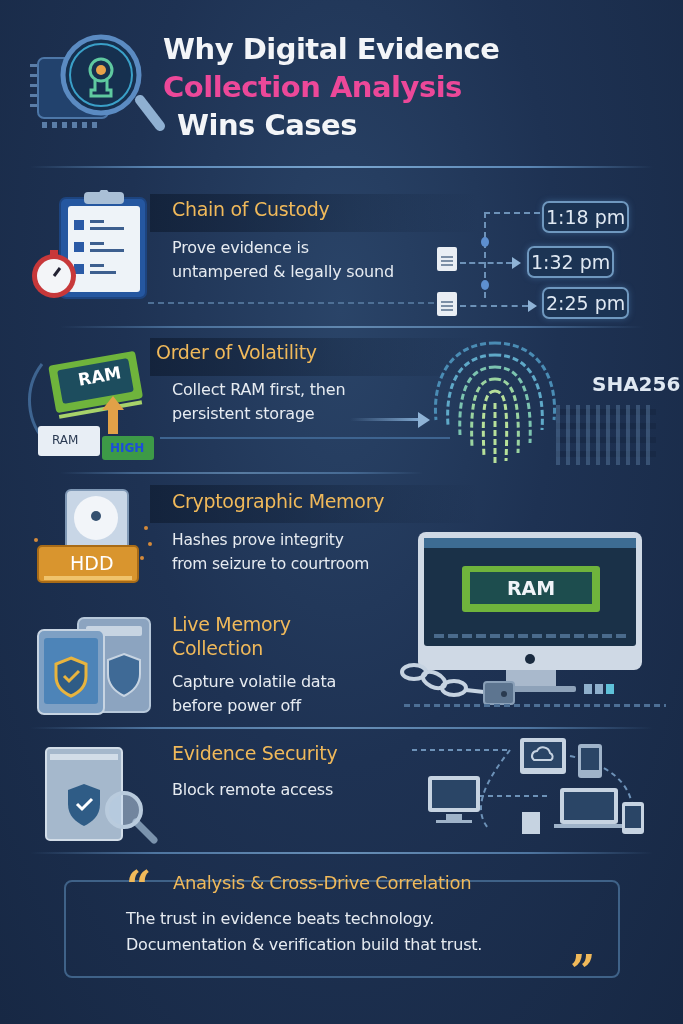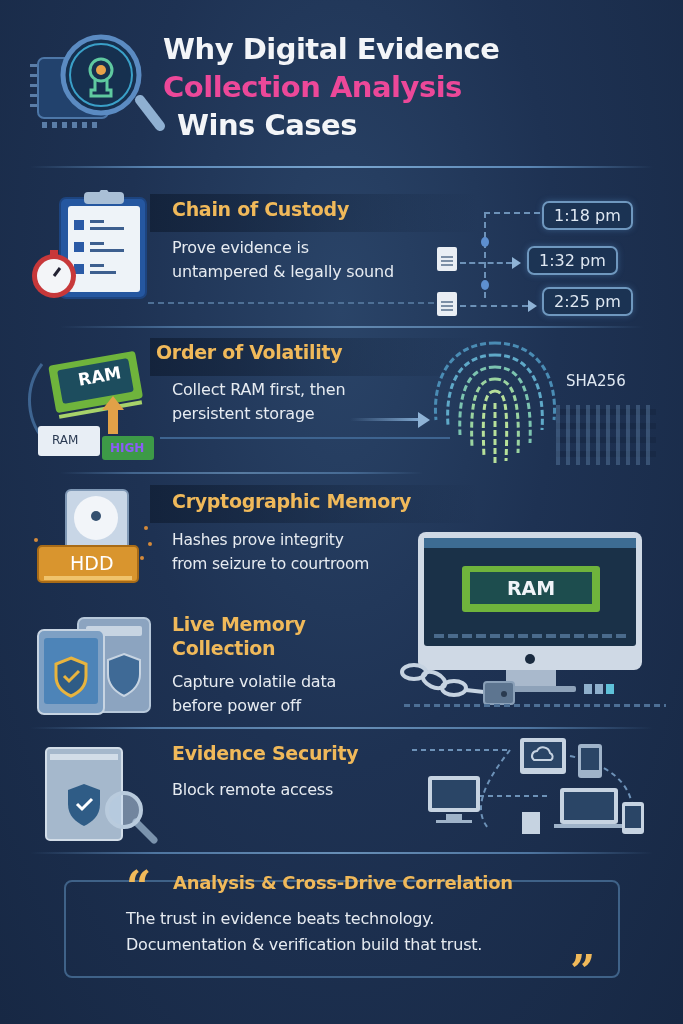--- a/index.html
+++ b/index.html
@@ -5,23 +5,23 @@
 *{box-sizing:border-box;margin:0;padding:0}
 html,body{width:683px;height:1024px;overflow:hidden}
 body{background:radial-gradient(ellipse at 50% 30%,#2a4468 0%,#1e3253 45%,#172844 100%);font-family:"DejaVu Sans",sans-serif;color:#e8edf3;position:relative}
 .abs{position:absolute}
 .title{position:absolute;left:163px;top:30px;font-weight:bold;font-size:29px;line-height:38px;letter-spacing:-0.5px}
 .title .l1{color:#f3f5f8}
 .title .l2{color:#ec4899}
 .title .l3{color:#f3f5f8;padding-left:14px}
 .sep{position:absolute;left:30px;right:30px;height:2px;background:linear-gradient(90deg,transparent,#5b87b5 20%,#7aa6cf 50%,#5b87b5 80%,transparent)}
 .band{position:absolute;left:150px;width:330px;height:38px;background:linear-gradient(90deg,rgba(16,30,52,.75),rgba(16,30,52,0))}
-.h{position:absolute;color:#f0b95a;font-weight:bold;font-size:19px;letter-spacing:-0.3px}
+.h{position:absolute;color:#f0b95a;font-weight:normal;font-size:19px;letter-spacing:-0.3px}
 .d{position:absolute;color:#e6ebf1;font-size:16px;line-height:24px;letter-spacing:-0.2px}
-.time{position:absolute;border:2px solid #6f98bf;border-radius:7px;background:rgba(28,52,84,.8);color:#dfe8f2;font-size:16px;padding:3px 10px;box-shadow:0 0 6px rgba(100,160,220,.35)}
+.time{position:absolute;border:2px solid #6f98bf;border-radius:7px;background:rgba(28,52,84,.8);color:#dfe8f2;font-size:19px;padding:3px 2px;box-shadow:0 0 6px rgba(100,160,220,.35)}
 .doc{position:absolute;width:20px;height:24px;background:#e9eef4;border-radius:2px}
 .doc:after{content:"";position:absolute;left:4px;top:9px;width:12px;height:2px;background:#7c8fa6;box-shadow:0 4px 0 #7c8fa6,0 8px 0 #7c8fa6}
 .dash{position:absolute;border-top:2px dashed #6d92b8}
 .vdash{position:absolute;border-left:2px dashed #6d92b8}
 .dot{position:absolute;width:8px;height:10px;border-radius:50%;background:#5d8fd0}
 .arrowR{position:absolute;width:0;height:0;border-top:6px solid transparent;border-bottom:6px solid transparent;border-left:9px solid #8fb3d6}
 .quote-box{position:absolute;left:64px;top:880px;width:556px;height:98px;border:2px solid #3f6288;border-radius:8px}
 .qmark{position:absolute;color:#f0b95a;font-family:"DejaVu Serif",serif;font-weight:bold;font-size:44px;line-height:44px}
 </style>
 </head>
@@ -123,21 +123,21 @@
             <rect x="28" y="64" width="84" height="4"></rect>
           </g>
       </g>
       <rect x="82" y="64" width="10" height="26" fill="#e1a148"></rect>
       <polygon points="76,66 98,66 87,52" fill="#e1a148"></polygon>
       <rect x="12" y="82" width="62" height="30" rx="3" fill="#e8eef5"></rect>
       <rect x="76" y="92" width="52" height="24" rx="3" fill="#3d9a47"></rect>
     </svg>
     <div class="abs" style="left:52px;top:22px;color:#fff;font-weight:bold;font-size:17px;transform:rotate(-10deg)">RAM</div>
     <div class="abs" style="left:26px;top:89px;color:#2b3a52;font-size:12px">RAM</div>
-    <div class="abs" style="left:84px;top:97px;color:#8b5cf6;font-size:12px;font-weight:bold">HIGH</div>
+    <div class="abs" style="left:84px;top:97px;color:#1d4ed8;font-size:12px;font-weight:bold">HIGH</div>
   </div>
   <div class="band" style="top:338px"></div>
   <div class="h" style="left:156px;top:341px">Order of Volatility</div>
   <div class="d" style="left:172px;top:378px">
     <div>Collect RAM first, then</div>
     <div>persistent storage</div>
   </div>
   <div class="abs" style="left:350px;top:418px;width:70px;height:3px;background:linear-gradient(90deg,transparent,#7fa7cf)"></div>
   <div class="arrowR" style="left:418px;top:412px;border-left-color:#8fb3d6;border-top-width:8px;border-bottom-width:8px;border-left-width:12px"></div>
   <div class="abs" style="left:160px;top:437px;width:290px;height:2px;background:#3e6490"></div>
@@ -151,21 +151,21 @@
         <path d="M65 44 C46 44 40 66 42 112" stroke="#9bd4a0"></path>
         <path d="M65 44 C84 44 90 66 88 118" stroke="#9bd4a0"></path>
         <path d="M65 56 C54 56 52 74 54 122" stroke="#b7e09a"></path>
         <path d="M65 56 C76 56 78 74 76 126" stroke="#b7e09a"></path>
         <path d="M65 68 L65 130" stroke="#b7e09a"></path>
         <path d="M65 8 C20 8 2 45 6 85" stroke="#4a8cb4"></path>
         <path d="M65 8 C110 8 128 45 124 85" stroke="#4a8cb4"></path>
       </g>
     </svg>
   </div>
-  <div class="abs" style="left:566px;top:372px;color:#dfe8f2;font-weight:normal;font-size:15px">SHA256</div>
+  <div class="abs" style="left:592px;top:372px;color:#dfe8f2;font-weight:bold;font-size:20px">SHA256</div>
   <div class="abs" style="left:556px;top:405px;width:100px;height:60px;background:repeating-linear-gradient(90deg,rgba(120,160,200,.45) 0 4px,transparent 4px 10px),repeating-linear-gradient(0deg,transparent 0 8px,rgba(23,40,68,1) 8px 14px);opacity:.7"></div>
 </div>
 <div class="sep" style="top:472px;left:60px;right:260px;opacity:.6"></div>
 
 <div>
   <div class="abs" style="left:30px;top:488px;width:130px;height:100px">
     <svg width="130" height="100" viewBox="0 0 130 100">
       <rect x="36" y="2" width="62" height="62" rx="5" fill="#c8d6e6" stroke="#7e97b4" stroke-width="2"></rect>
       <circle cx="66" cy="30" r="22" fill="#f2f5f9"></circle>
       <circle cx="66" cy="28" r="5" fill="#34506f"></circle>

